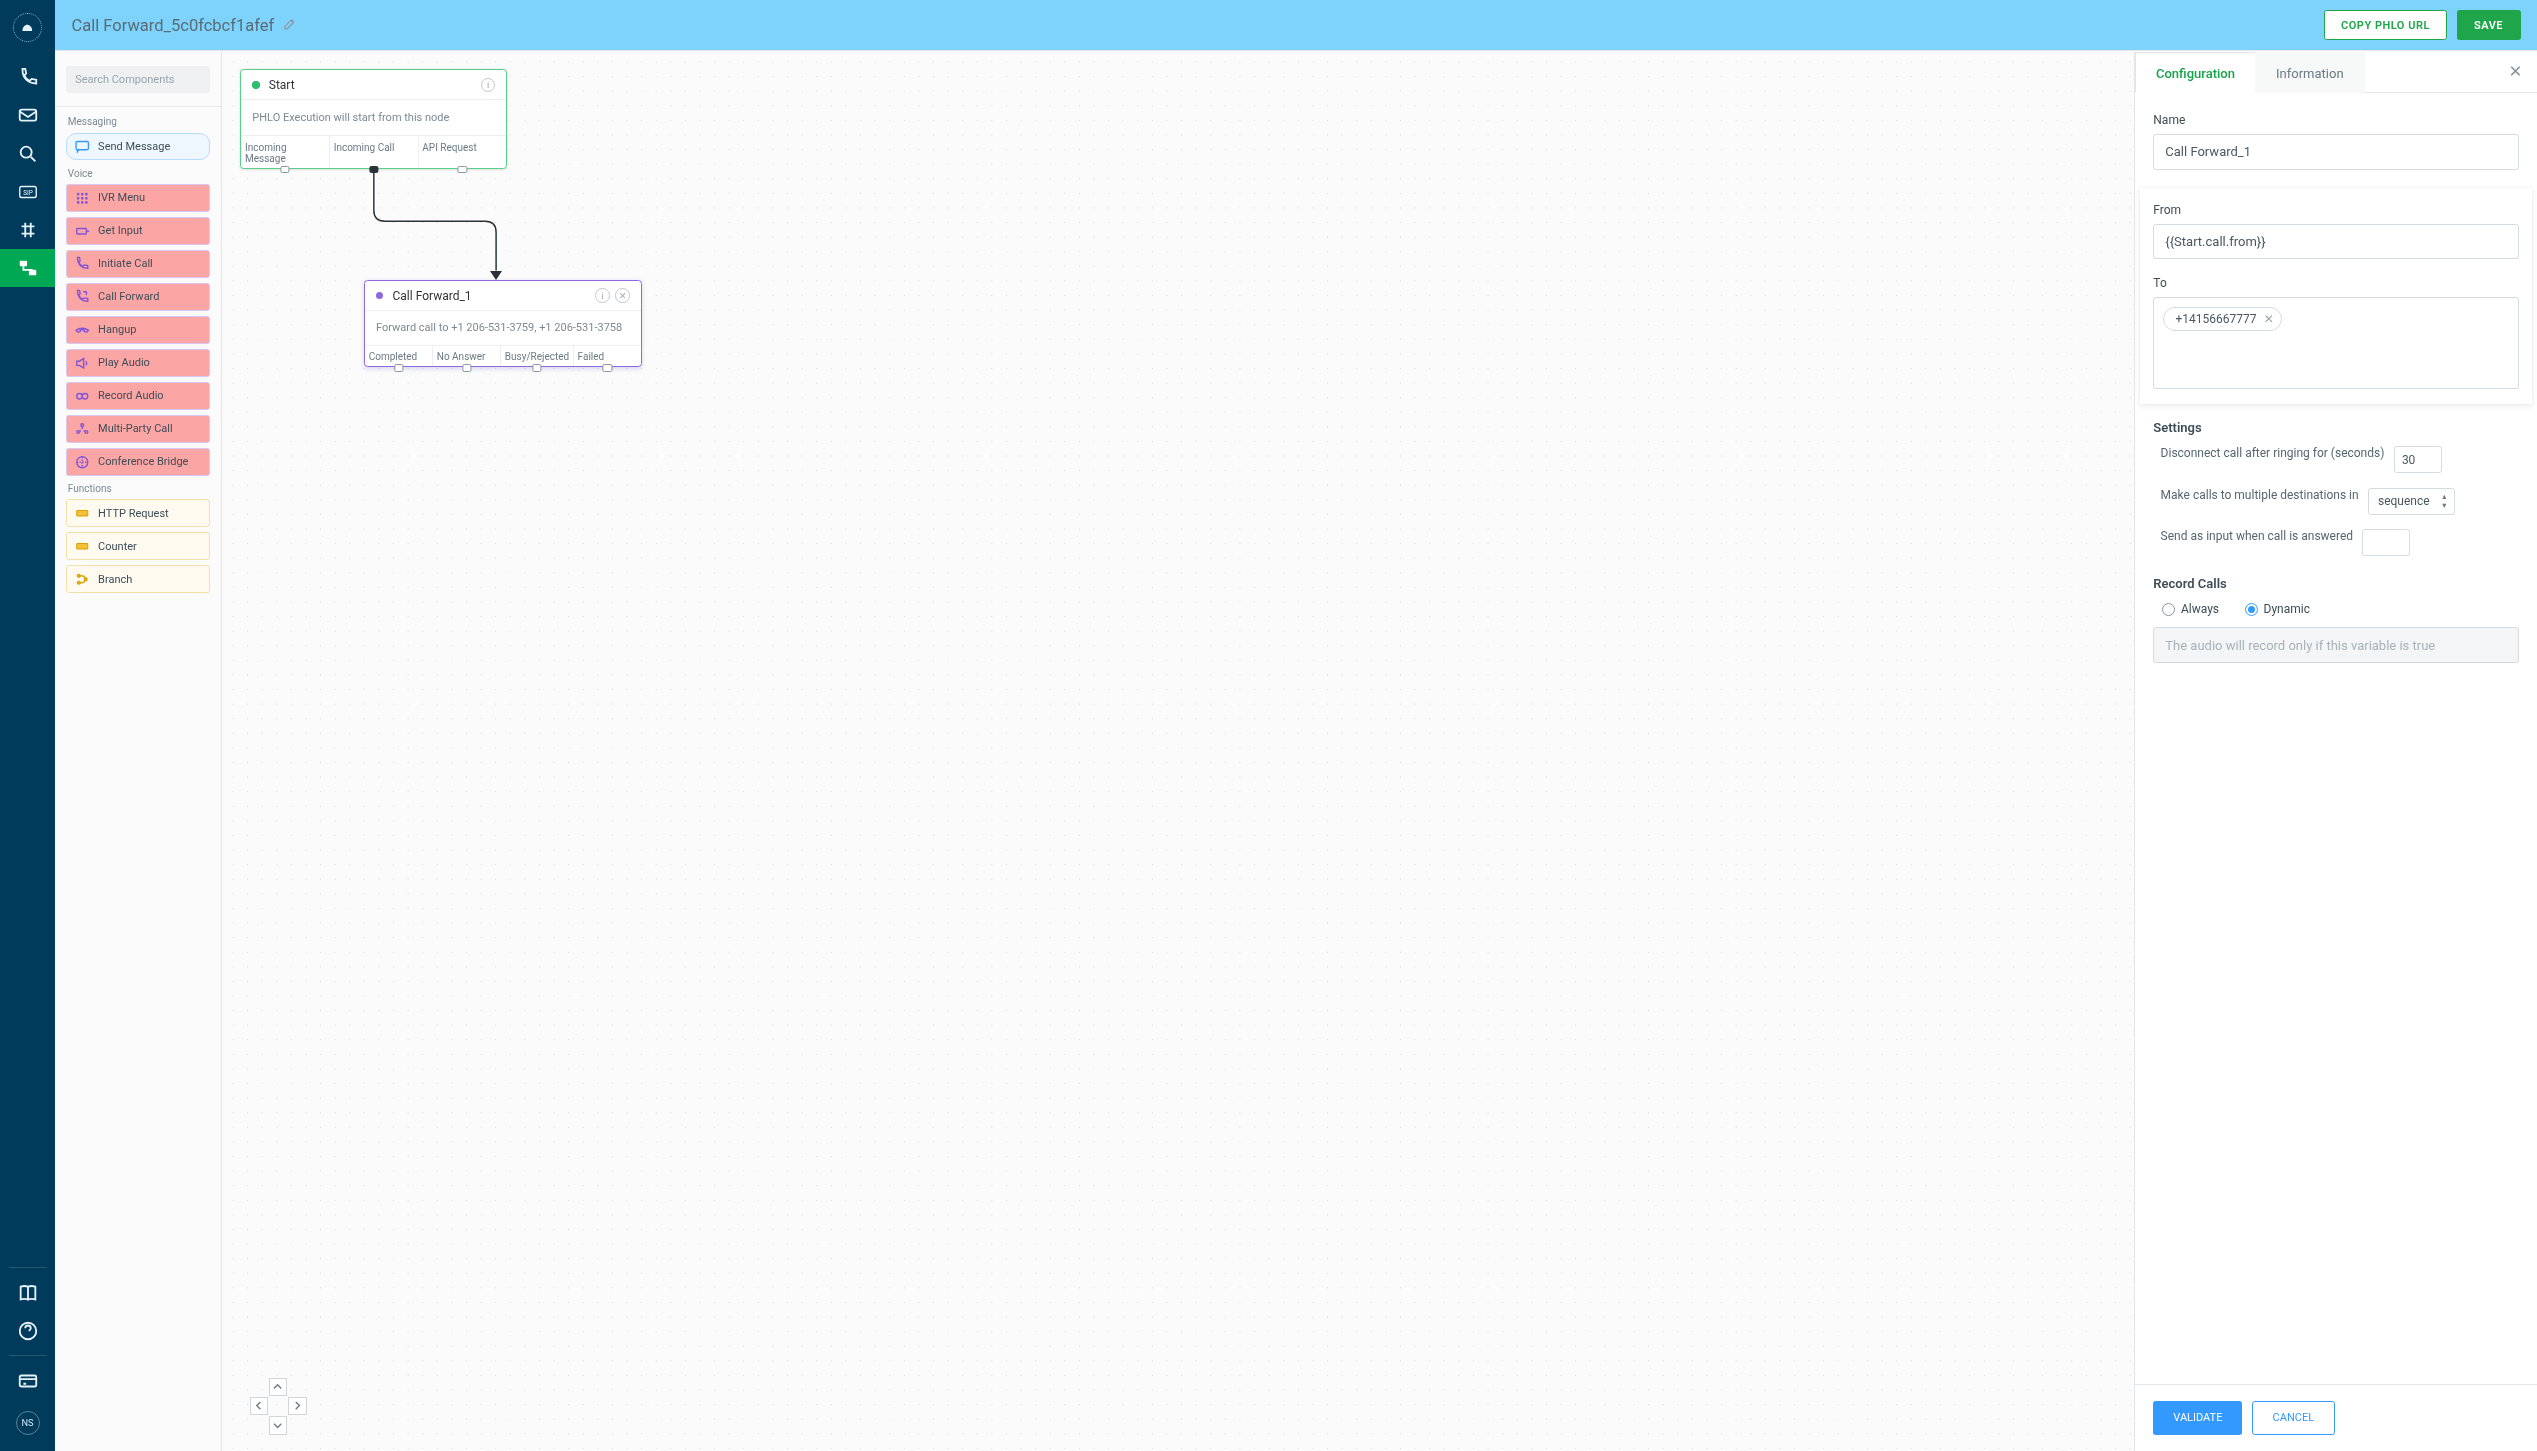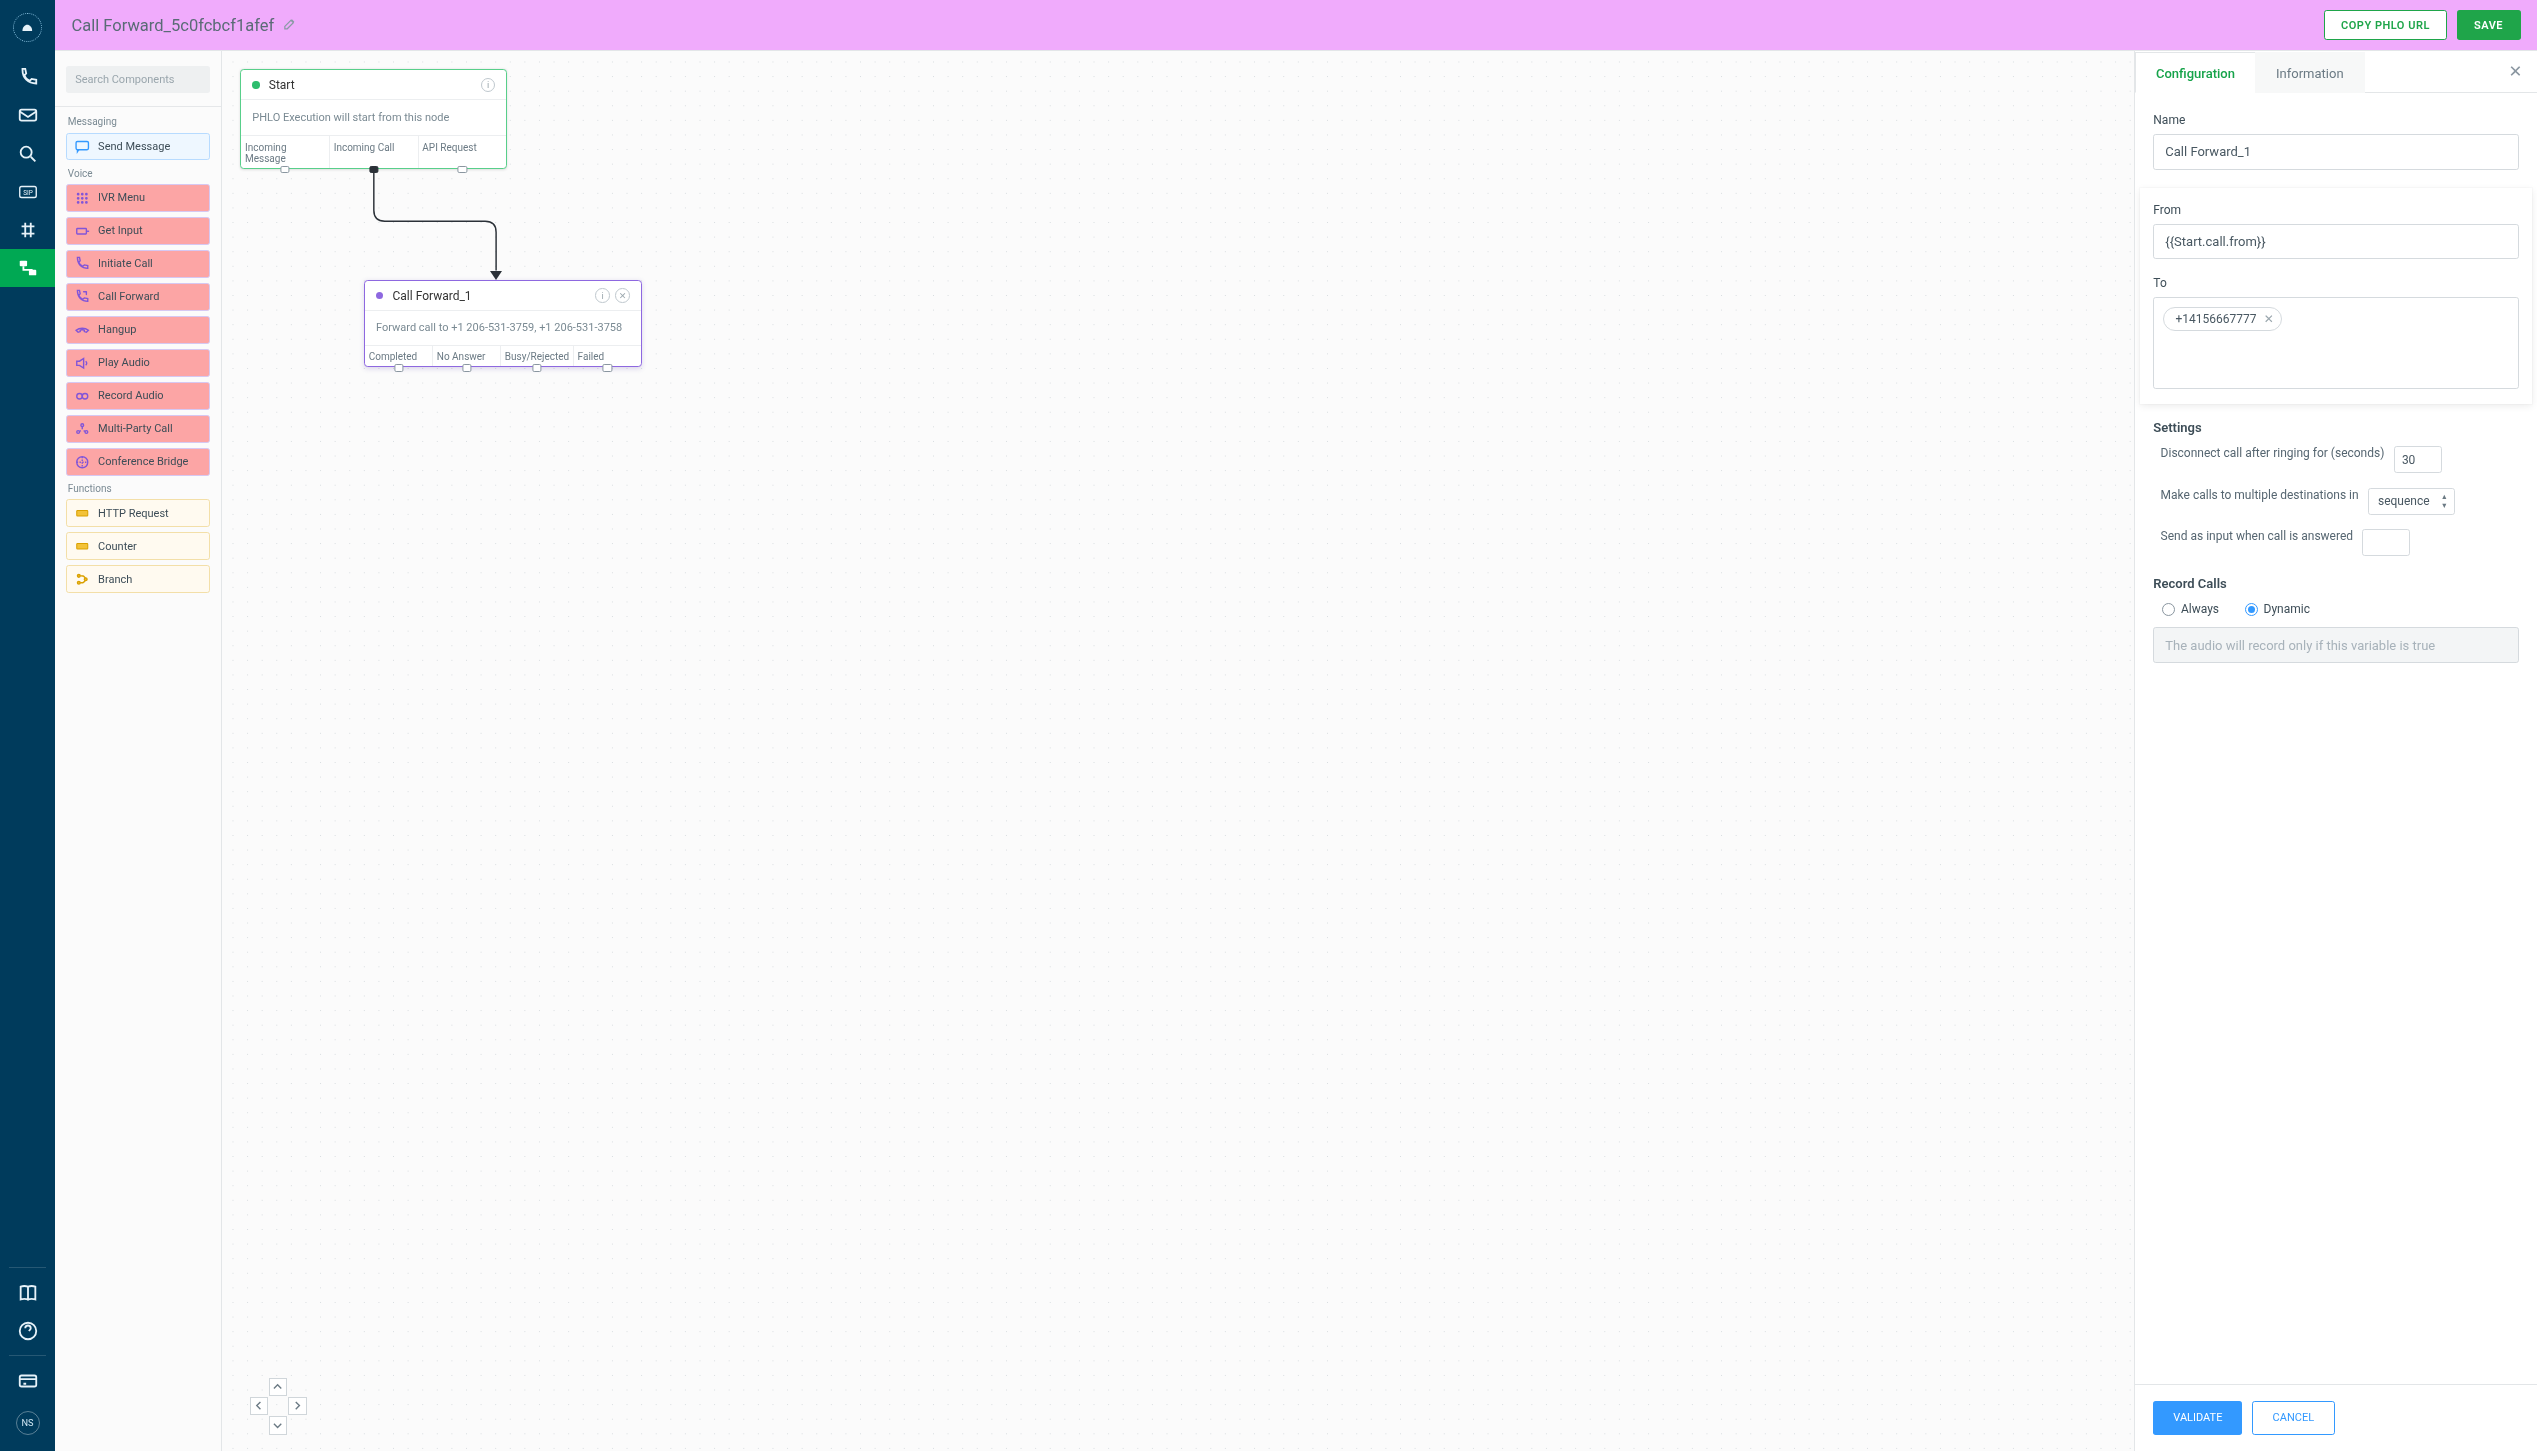--- a/index.html
+++ b/index.html
@@ -14,42 +14,42 @@
   .nav-rail .nav-item.active { background: #00a853; }
   .nav-rail .nav-item svg { width: 22px; height: 22px; }
   .nav-rail .nav-spacer { flex: 1; }
   .nav-rail .divider { height: 0.9px; width: 37px; background: rgba(255,255,255,0.15); margin: 5.5px 0; }
   .nav-rail .ns-badge { width: 24px; height: 24px; margin: 11px 0 16.5px; border-radius: 50%; border: 0.9px solid rgba(255,255,255,0.35); display:flex; align-items:center; justify-content:center; font-size:9.2px; color:#cfe6f2; }
 
   
   .main { flex: 1; display: flex; flex-direction: column; min-width: 0; }
 
   
-  .topbar { height: 51px; display: flex; align-items: center; padding: 0 16.5px; border-bottom: 0.9px solid #e3e6e8; background: #f0abfc; }
+  .topbar { height: 51px; display: flex; align-items: center; padding: 0 16.5px; border-bottom: 0.9px solid #e3e6e8; background: #7dd3fc; }
   .topbar .title { font-size: 16.5px; color: #5a6b76; font-weight: 400; margin-right: 9.2px; }
   .topbar .edit-icon { color: #8a9aa5; cursor: pointer; }
   .topbar .spacer { flex: 1; }
   .btn { font-size: 11px; font-weight: 600; letter-spacing: 0.5px; padding: 7.3px 16.5px; border-radius: 2.7px; cursor: pointer; border: 0.9px solid transparent; }
   .btn-outline-green { color: #1fa54a; border-color: #1fa54a; background: #fff; margin-right: 9.2px; }
   .btn-green { color: #fff; background: #1fa54a; }
   .btn-small-blue { color:#fff; background:#3399ff; font-size:11px; padding:9.2px 20px; border-radius:2.7px; border:none; cursor:pointer; }
   .btn-small-outline-blue { color:#3399ff; background:#fff; border:0.9px solid #3399ff; font-size:11px; padding:9.2px 20px; border-radius:2.7px; cursor:pointer; }
 
   
   .body { flex: 1; display: flex; min-height: 0; }
 
   
   .components { width: 167px; background: #fbfbfb; border-right: 0.9px solid #e3e6e8; padding: 14.6px 11px 11px 11px; flex-shrink:0; overflow-y:auto; }
   .search-input { width: 100%; border: none; background: #eef0f1; border-radius: 2.7px; padding: 7.3px 9.2px; font-size: 11px; color: #555; }
   .search-input::placeholder { color: #9aa6ad; }
   .components hr { border: none; border-top: 0.9px solid #e5e7e9; margin: 13px -11px 9.2px; }
   .section-label { font-size: 10px; color: #7a8a93; margin: 7.3px 0 5.5px 1.8px; }
   .comp-item { display: flex; align-items: center; height: 27.5px; border: 0.9px solid #d9dee1; border-radius: 2.7px; margin-bottom: 5.5px; padding: 0 7.3px; font-size: 11px; color: #3d4d57; cursor: grab; background:#fca5a5; }
   .comp-item .ci-icon { width: 16.5px; height: 16.5px; margin-right: 7.3px; display:flex; align-items:center; justify-content:center; }
-  .comp-item.blue { border-color:#b7dbff; background:#eef7ff; }
+  .comp-item.blue { border-color:#b7dbff; background:#eef7ff;border-radius:10px; }
   .comp-item.purple { border-color:#d6c8f2; }
   .comp-item.orange { border-color:#f3dfa8; background:#fffaf0; }
   .ci-icon.blue svg { stroke:#3399ff; fill:none; }
   .ci-icon.purple svg { stroke:#8155d8; fill:none; }
   .ci-icon.orange svg { stroke:#d9a000; fill:#f3c238; }
 
   
   .canvas-wrap { flex: 1; position: relative; background:#fbfbfb; overflow:hidden; }
   .canvas { position:absolute; inset:0; background-image: radial-gradient(#d7dcdf 0.9px, transparent 0.9px); background-size: 14.6px 14.6px; background-position: 3.7px 3.7px; }
 

